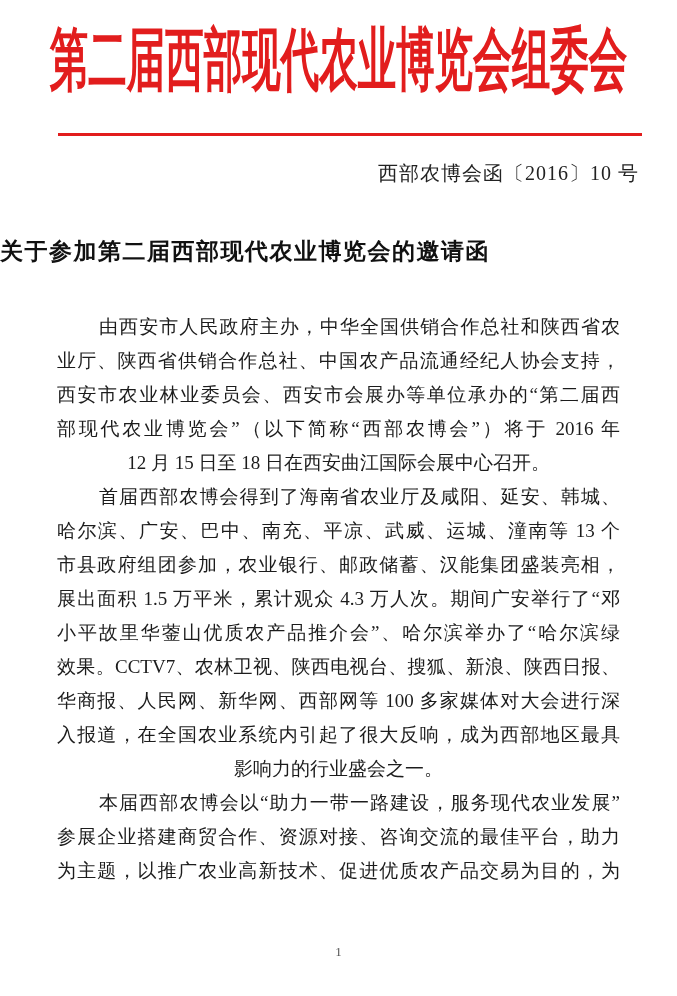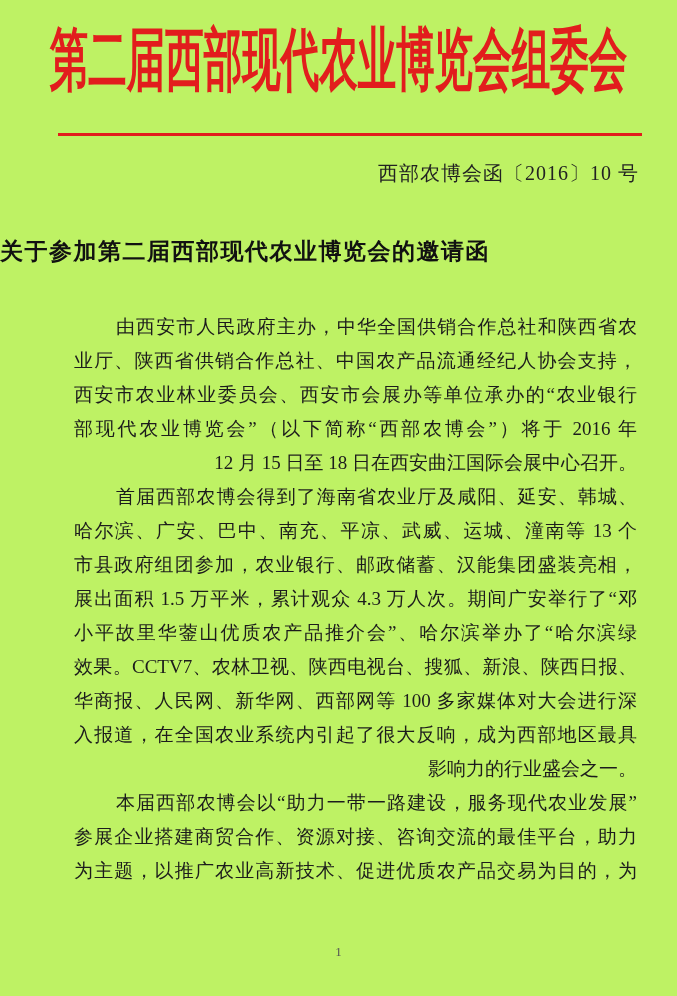--- a/index.html
+++ b/index.html
@@ -1,20 +1,20 @@
 <!DOCTYPE html>
 <html><head>
 <meta charset="utf-8">
 <style>
   html,body{margin:0;padding:0;background:#9a9a9a;}
   .page{
     position:relative;
     width:677px;height:996px;
     margin:0 auto;
-    background:#bef264;
+    background:#ffffff;
     overflow:hidden;
     font-family:"Liberation Serif","DejaVu Serif",serif;
     color:#1c1c1c;
   }
   
   .letterhead{
     position:absolute;top:14px;left:30px;right:30px;height:92px;
     display:flex;align-items:center;justify-content:center;
   }
   .org-title{
@@ -37,30 +37,30 @@
   
   .subject{
     position:absolute;top:236px;left:0;right:0;
     margin:0;
     font-size:23px;font-weight:700;
     letter-spacing:1.5px;color:#111;
     font-family:"Liberation Sans","DejaVu Sans",sans-serif;
   }
   
   .body-text{
-    position:absolute;top:310px;left:57px;width:563px;margin-left:17px;
+    position:absolute;top:310px;left:57px;width:563px;
   }
   .body-line{
     font-size:19px;
     line-height:34px;
     height:34px;
     color:#1c1c1c;
     white-space:nowrap;
     overflow:hidden;
-    text-align:right;
+    text-align:center;
   }
   .body-line.fill{
     text-align:justify;
     text-align-last:justify;
   }
   .body-line.indent{
     text-indent:42px;
   }
   
   .page-number{
@@ -80,21 +80,21 @@
 
   <div class="red-divider" style="background: rgb(226, 29, 29);"></div>
 
   <div class="doc-number">西部农博会函〔2016〕10 号</div>
 
   <h1 class="subject">关于参加第二届西部现代农业博览会的邀请函</h1>
 
   <div class="body-text">
       <div class="body-line indent fill">由西安市人民政府主办，中华全国供销合作总社和陕西省农</div>
       <div class="body-line fill">业厅、陕西省供销合作总社、中国农产品流通经纪人协会支持，</div>
-      <div class="body-line fill">西安市农业林业委员会、西安市会展办等单位承办的“农业银行</div>
+      <div class="body-line fill">西安市农业林业委员会、西安市会展办等单位承办的“第二届西</div>
       <div class="body-line fill">部现代农业博览会”（以下简称“西部农博会”）将于 2016 年</div>
       <div class="body-line">12 月 15 日至 18 日在西安曲江国际会展中心召开。</div>
       <div class="body-line indent fill">首届西部农博会得到了海南省农业厅及咸阳、延安、韩城、</div>
       <div class="body-line fill">哈尔滨、广安、巴中、南充、平凉、武威、运城、潼南等 13 个</div>
       <div class="body-line fill">市县政府组团参加，农业银行、邮政储蓄、汉能集团盛装亮相，</div>
       <div class="body-line fill">展出面积 1.5 万平米，累计观众 4.3 万人次。期间广安举行了“邓</div>
       <div class="body-line fill">小平故里华蓥山优质农产品推介会”、哈尔滨举办了“哈尔滨绿</div>
       <div class="body-line fill">效果。CCTV7、农林卫视、陕西电视台、搜狐、新浪、陕西日报、</div>
       <div class="body-line fill">华商报、人民网、新华网、西部网等 100 多家媒体对大会进行深</div>
       <div class="body-line fill">入报道，在全国农业系统内引起了很大反响，成为西部地区最具</div>

